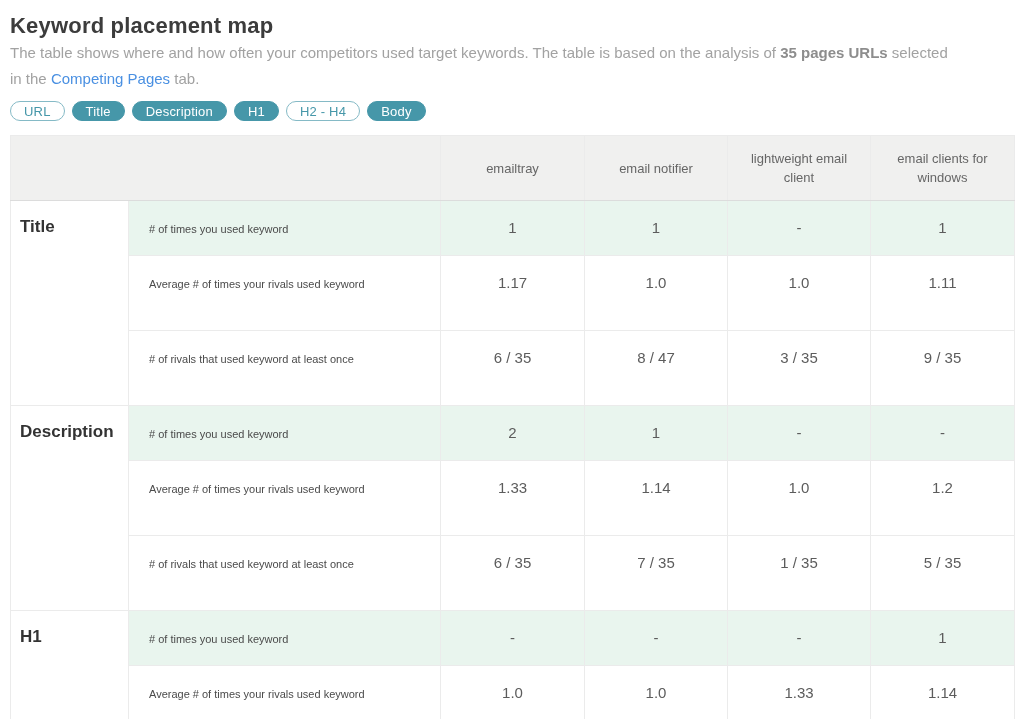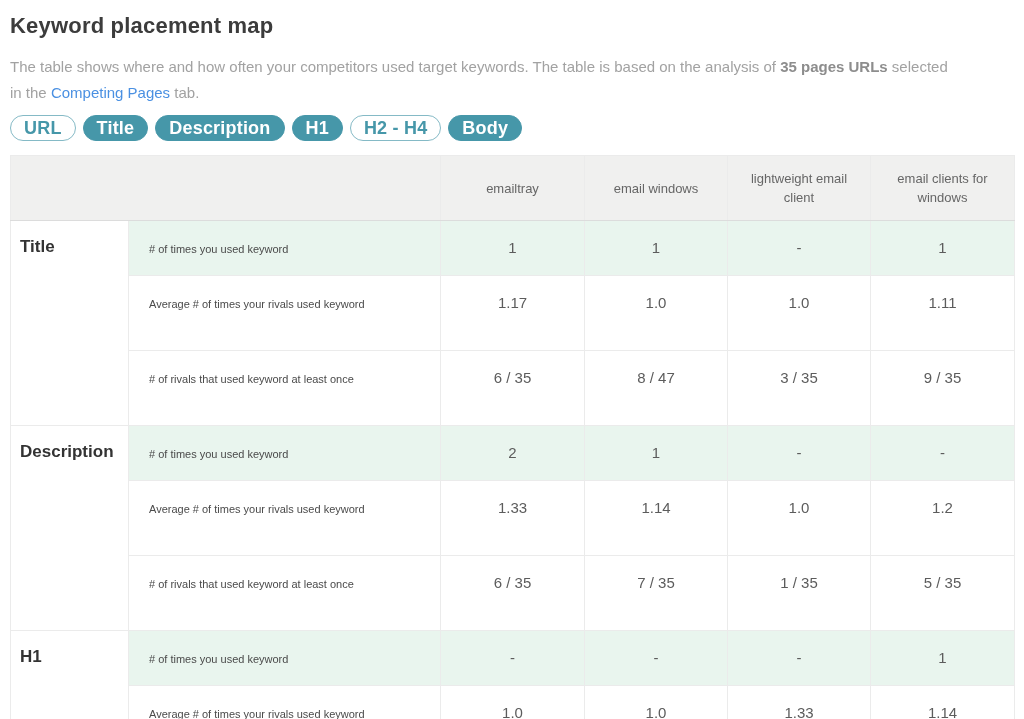--- a/index.html
+++ b/index.html
@@ -16,21 +16,21 @@
   }
   .page-title {
     margin-top: 13px;
     font-size: 22px;
     line-height: 26px;
     font-weight: 700;
     color: #3c3c3c;
     letter-spacing: 0.2px;
   }
   .intro {
-    margin-top: 15px;
+    margin-top: 1px;
     font-size: 15px;
     line-height: 26px;
     color: #a2a2a2;
   }
   .intro .bold-seg {
     font-weight: 700;
     color: #8d8d8d;
   }
   .intro .link {
     color: #4a90e2;
@@ -39,25 +39,25 @@
   }
   .pills {
     margin-top: 9px;
     display: flex;
     align-items: center;
   }
   .pill {
     display: inline-flex;
     align-items: center;
     justify-content: center;
-    height: 26px;
+    height: 20px;
     padding: 0 13px;
     border-radius: 14px;
-    font-size: 18px;
-    font-weight: 700;
+    font-size: 13px;
+    font-weight: 400;
     margin-right: 7px;
     cursor: pointer;
     font-family: "Liberation Sans", sans-serif;
     letter-spacing: 0.2px;
   }
   .pill-filled {
     background: #4697a9;
     color: #ffffff;
     border: 1px solid #4697a9;
   }
@@ -146,21 +146,21 @@
       <col style="width:312px">
       <col style="width:144px">
       <col style="width:143px">
       <col style="width:143px">
       <col style="width:144px">
     </colgroup>
     <thead>
       <tr>
         <th class="corner-cell" colspan="2"></th>
         <th>emailtray</th>
-        <th>email windows</th>
+        <th>email notifier</th>
         <th>lightweight email client</th>
         <th>email clients for windows</th>
       </tr>
     </thead>
     <tbody>
 
       <tr class="row-hl group-start">
         <td class="group-cell" rowspan="3">Title</td>
         <td class="metric-cell"># of times you used keyword</td>
         <td class="value-cell">1</td>

